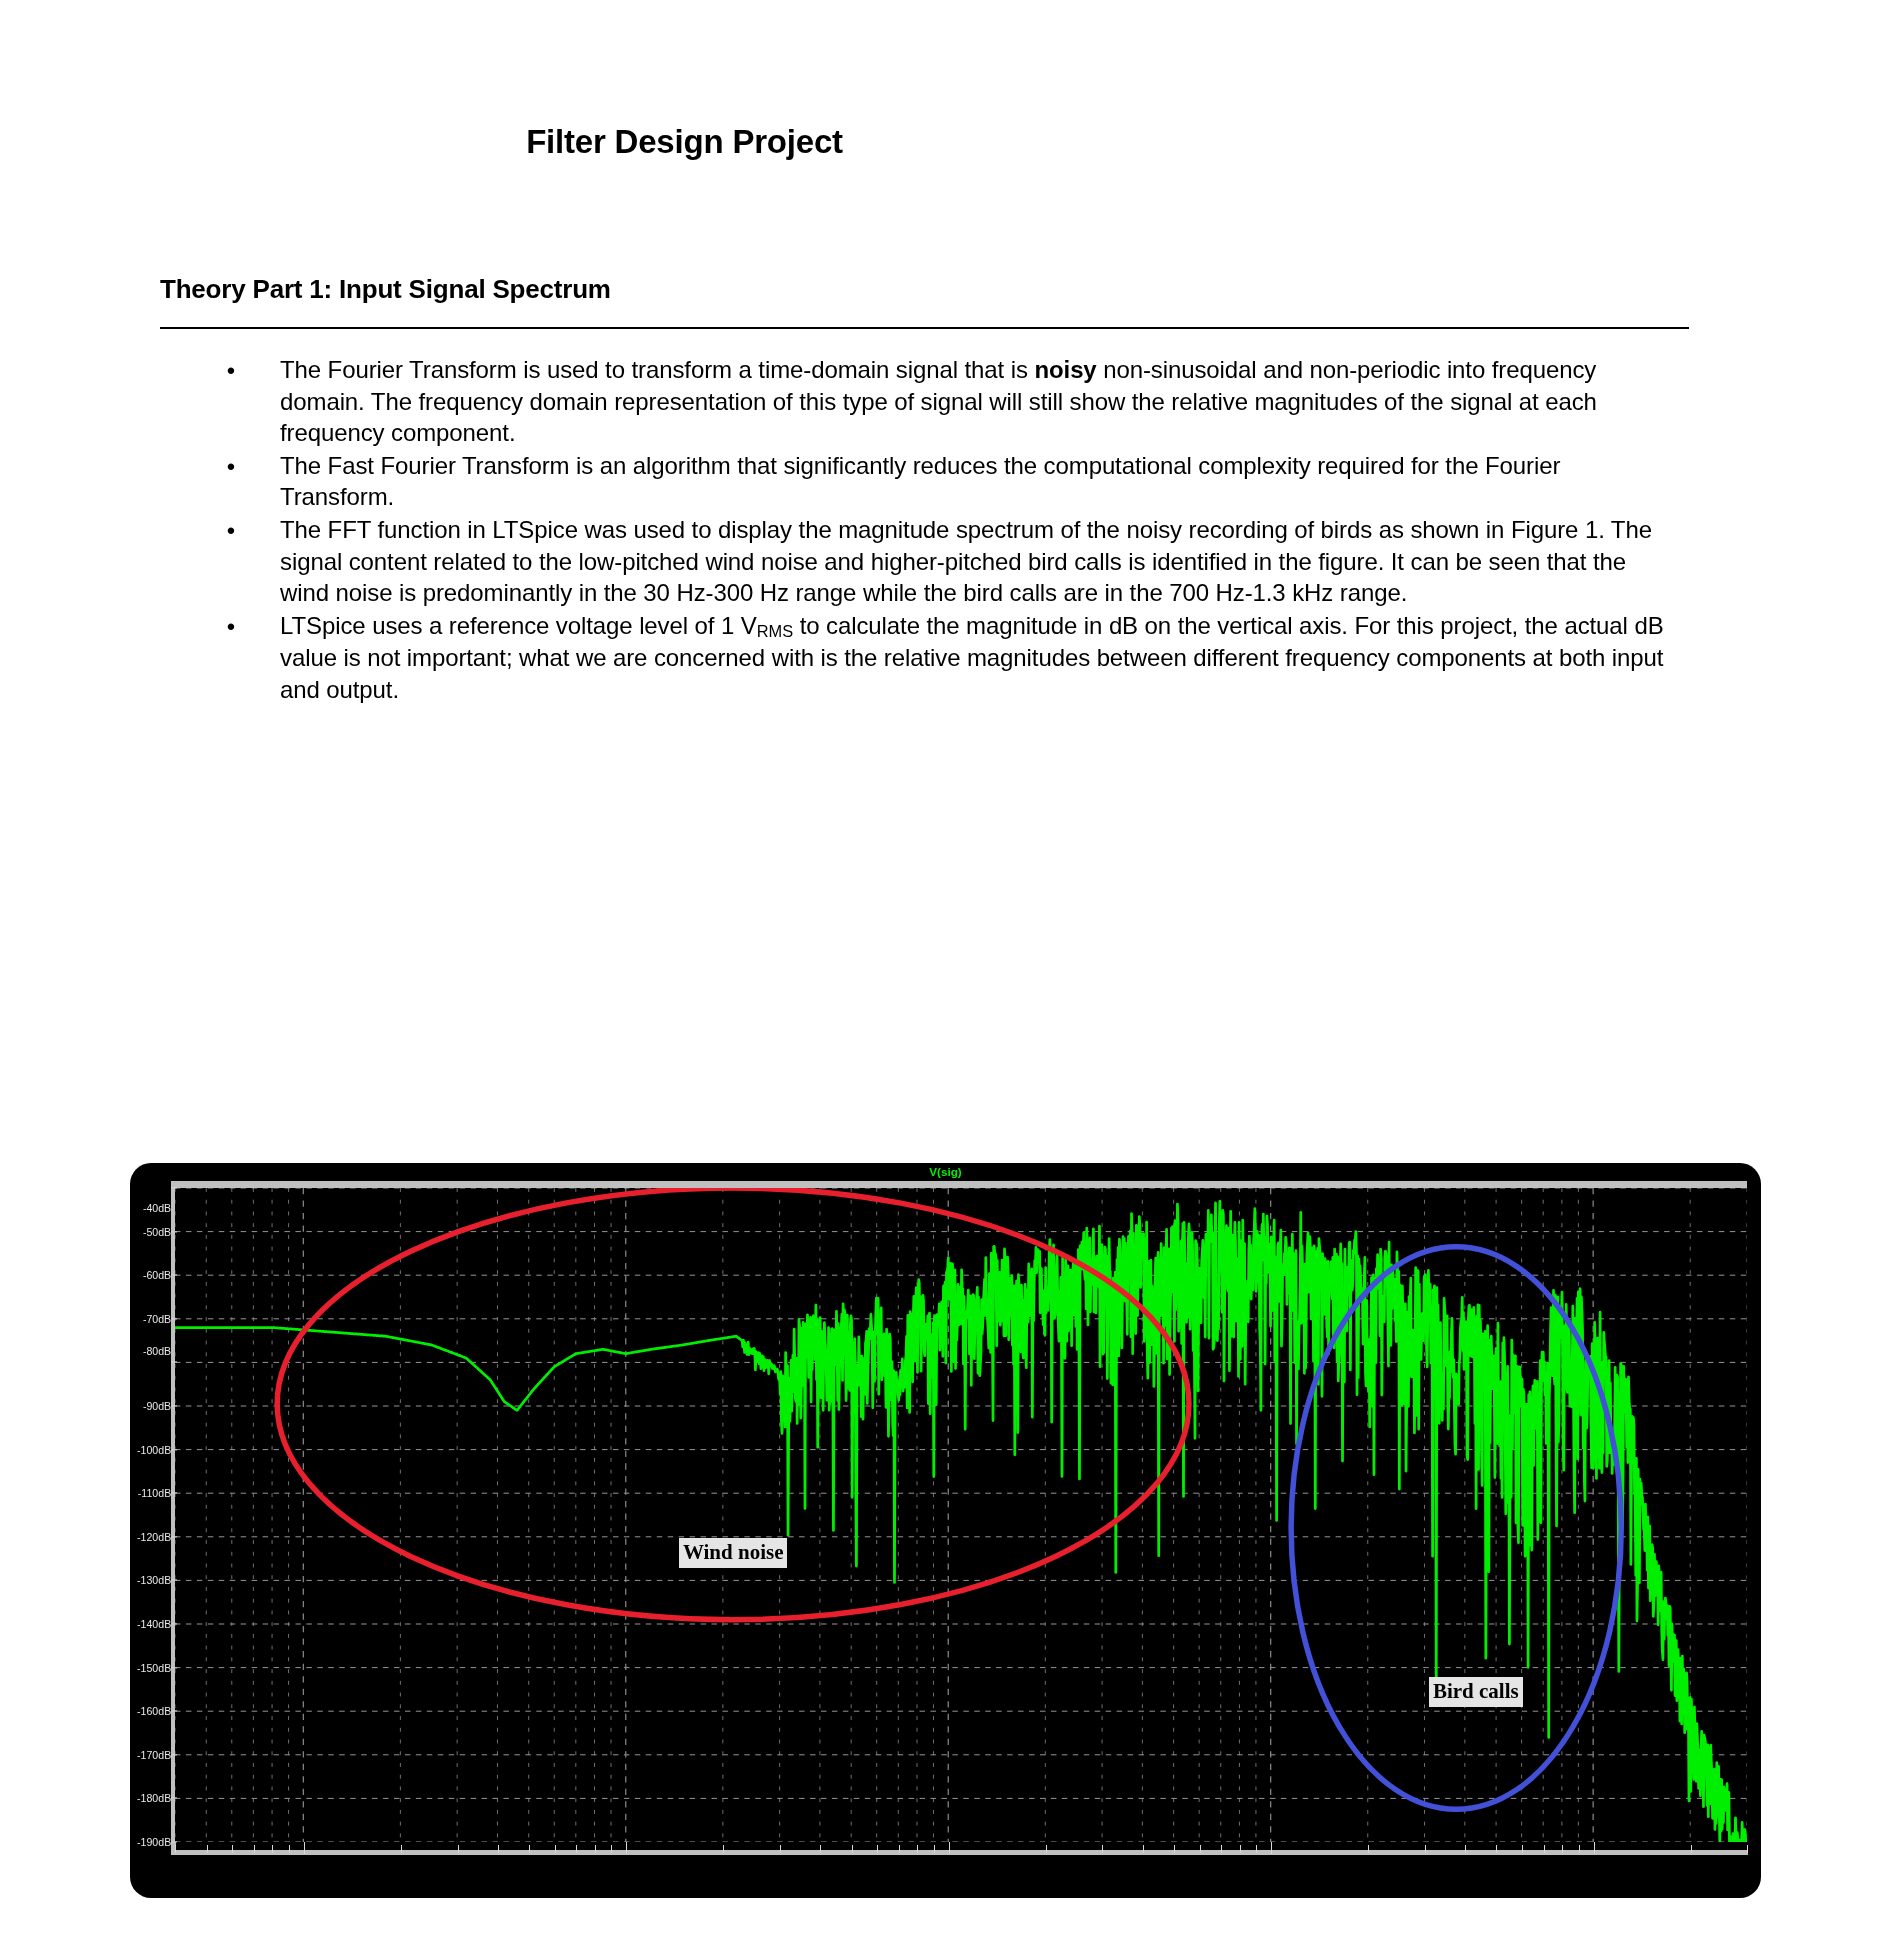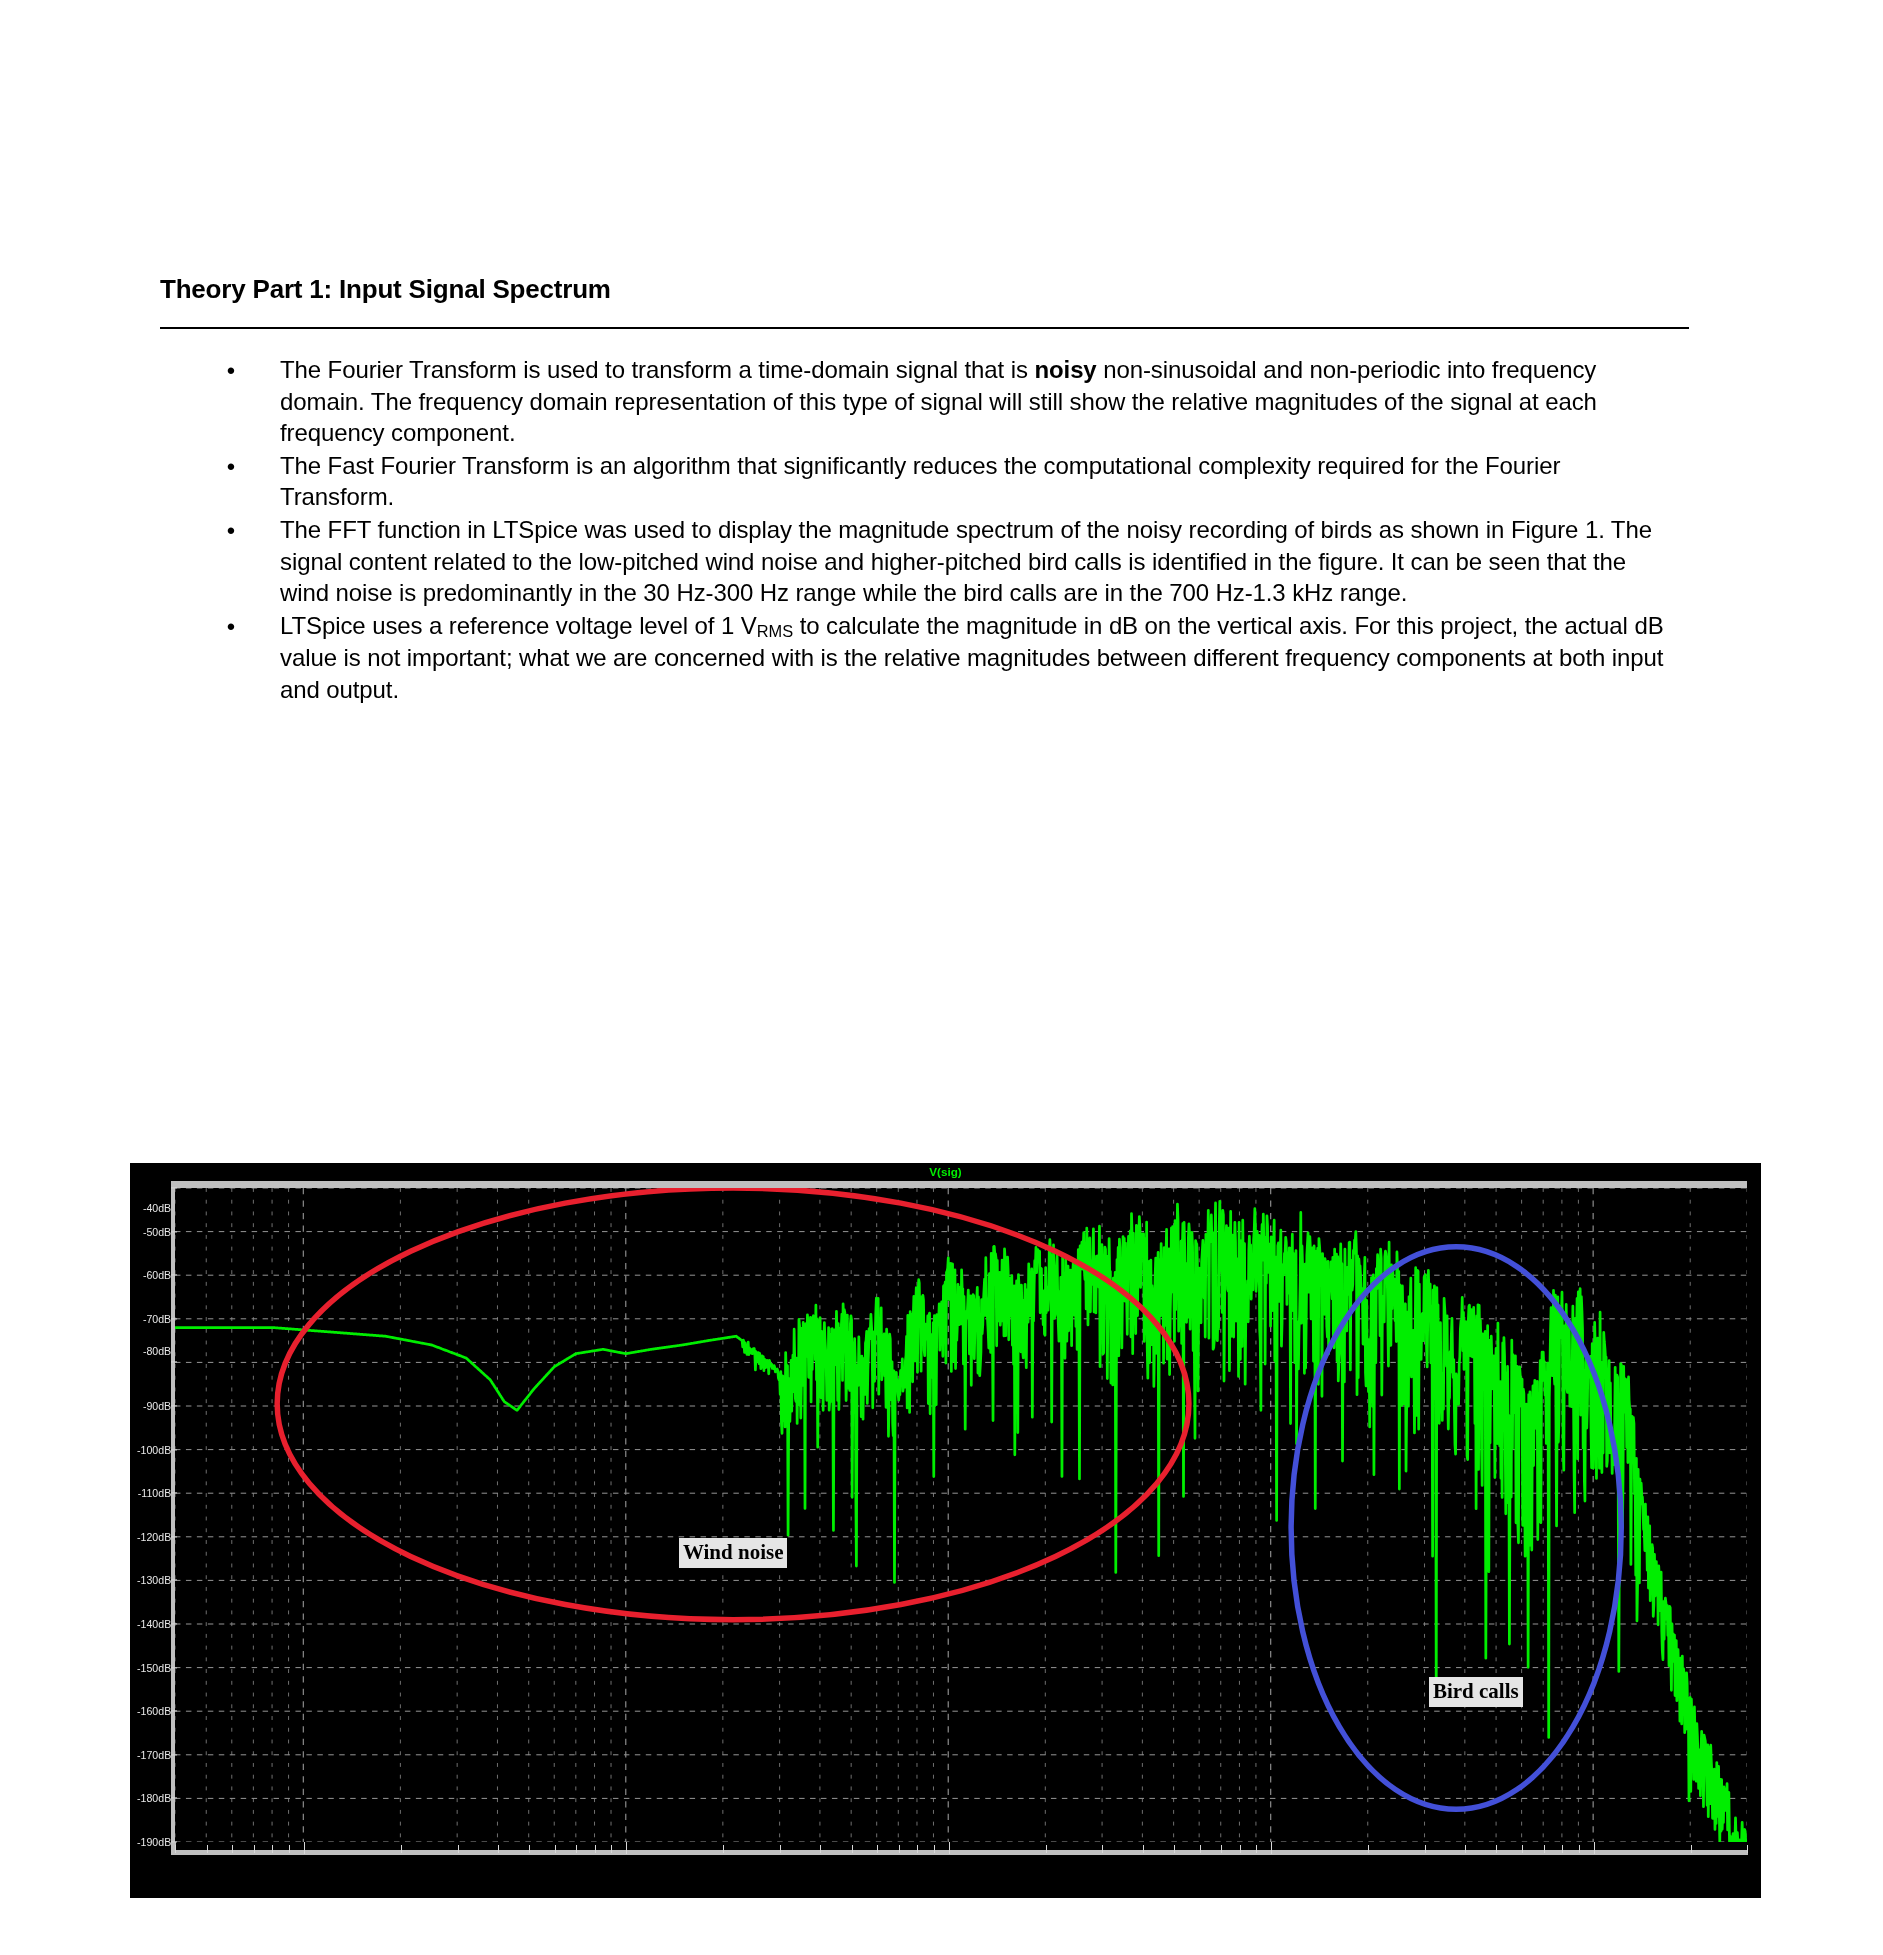--- a/index.html
+++ b/index.html
@@ -50,20 +50,21 @@
 
   
   .figure-wrap{
     position:absolute;left:130px;top:1163px;
     width:1631px;height:735px;
   }
   .plot-outer{
     position:absolute;left:0;top:0;width:1631px;height:735px;
     background:#000000;
     box-sizing:border-box;
+    border-radius:21px;
   }
   .trace-label{
     position:absolute;left:0;top:2.3px;width:1631px;
     text-align:center;
     color:#00ee00;
     font-family:"Liberation Sans", sans-serif;
     font-size:11.7px;font-weight:bold;
   }
   .scrollbar{
     position:absolute;left:45px;top:18px;width:1572px;height:6.6px;
@@ -120,20 +121,21 @@
     text-align:center;
     font-size:20.3px;font-weight:bold;letter-spacing:-0.1px;
   }
   svg{display:block;}
 </style>
 </head>
 <body>
 
 <div class="page">
 
+  <div class="doc-title">Filter Design Project</div>
 
   <div class="section-heading">Theory Part 1: Input Signal Spectrum</div>
   <div class="heading-rule"></div>
 
   <div class="bullets">
 
     <div class="bullet-item">
       <span class="dot">•</span>
       <span>The Fourier Transform is used to transform a time-domain signal that is </span><b>noisy</b><span> non-sinusoidal and non-periodic into frequency domain. The frequency domain representation of this type of signal will still show the relative magnitudes of the signal at each frequency component.</span>
     </div>

